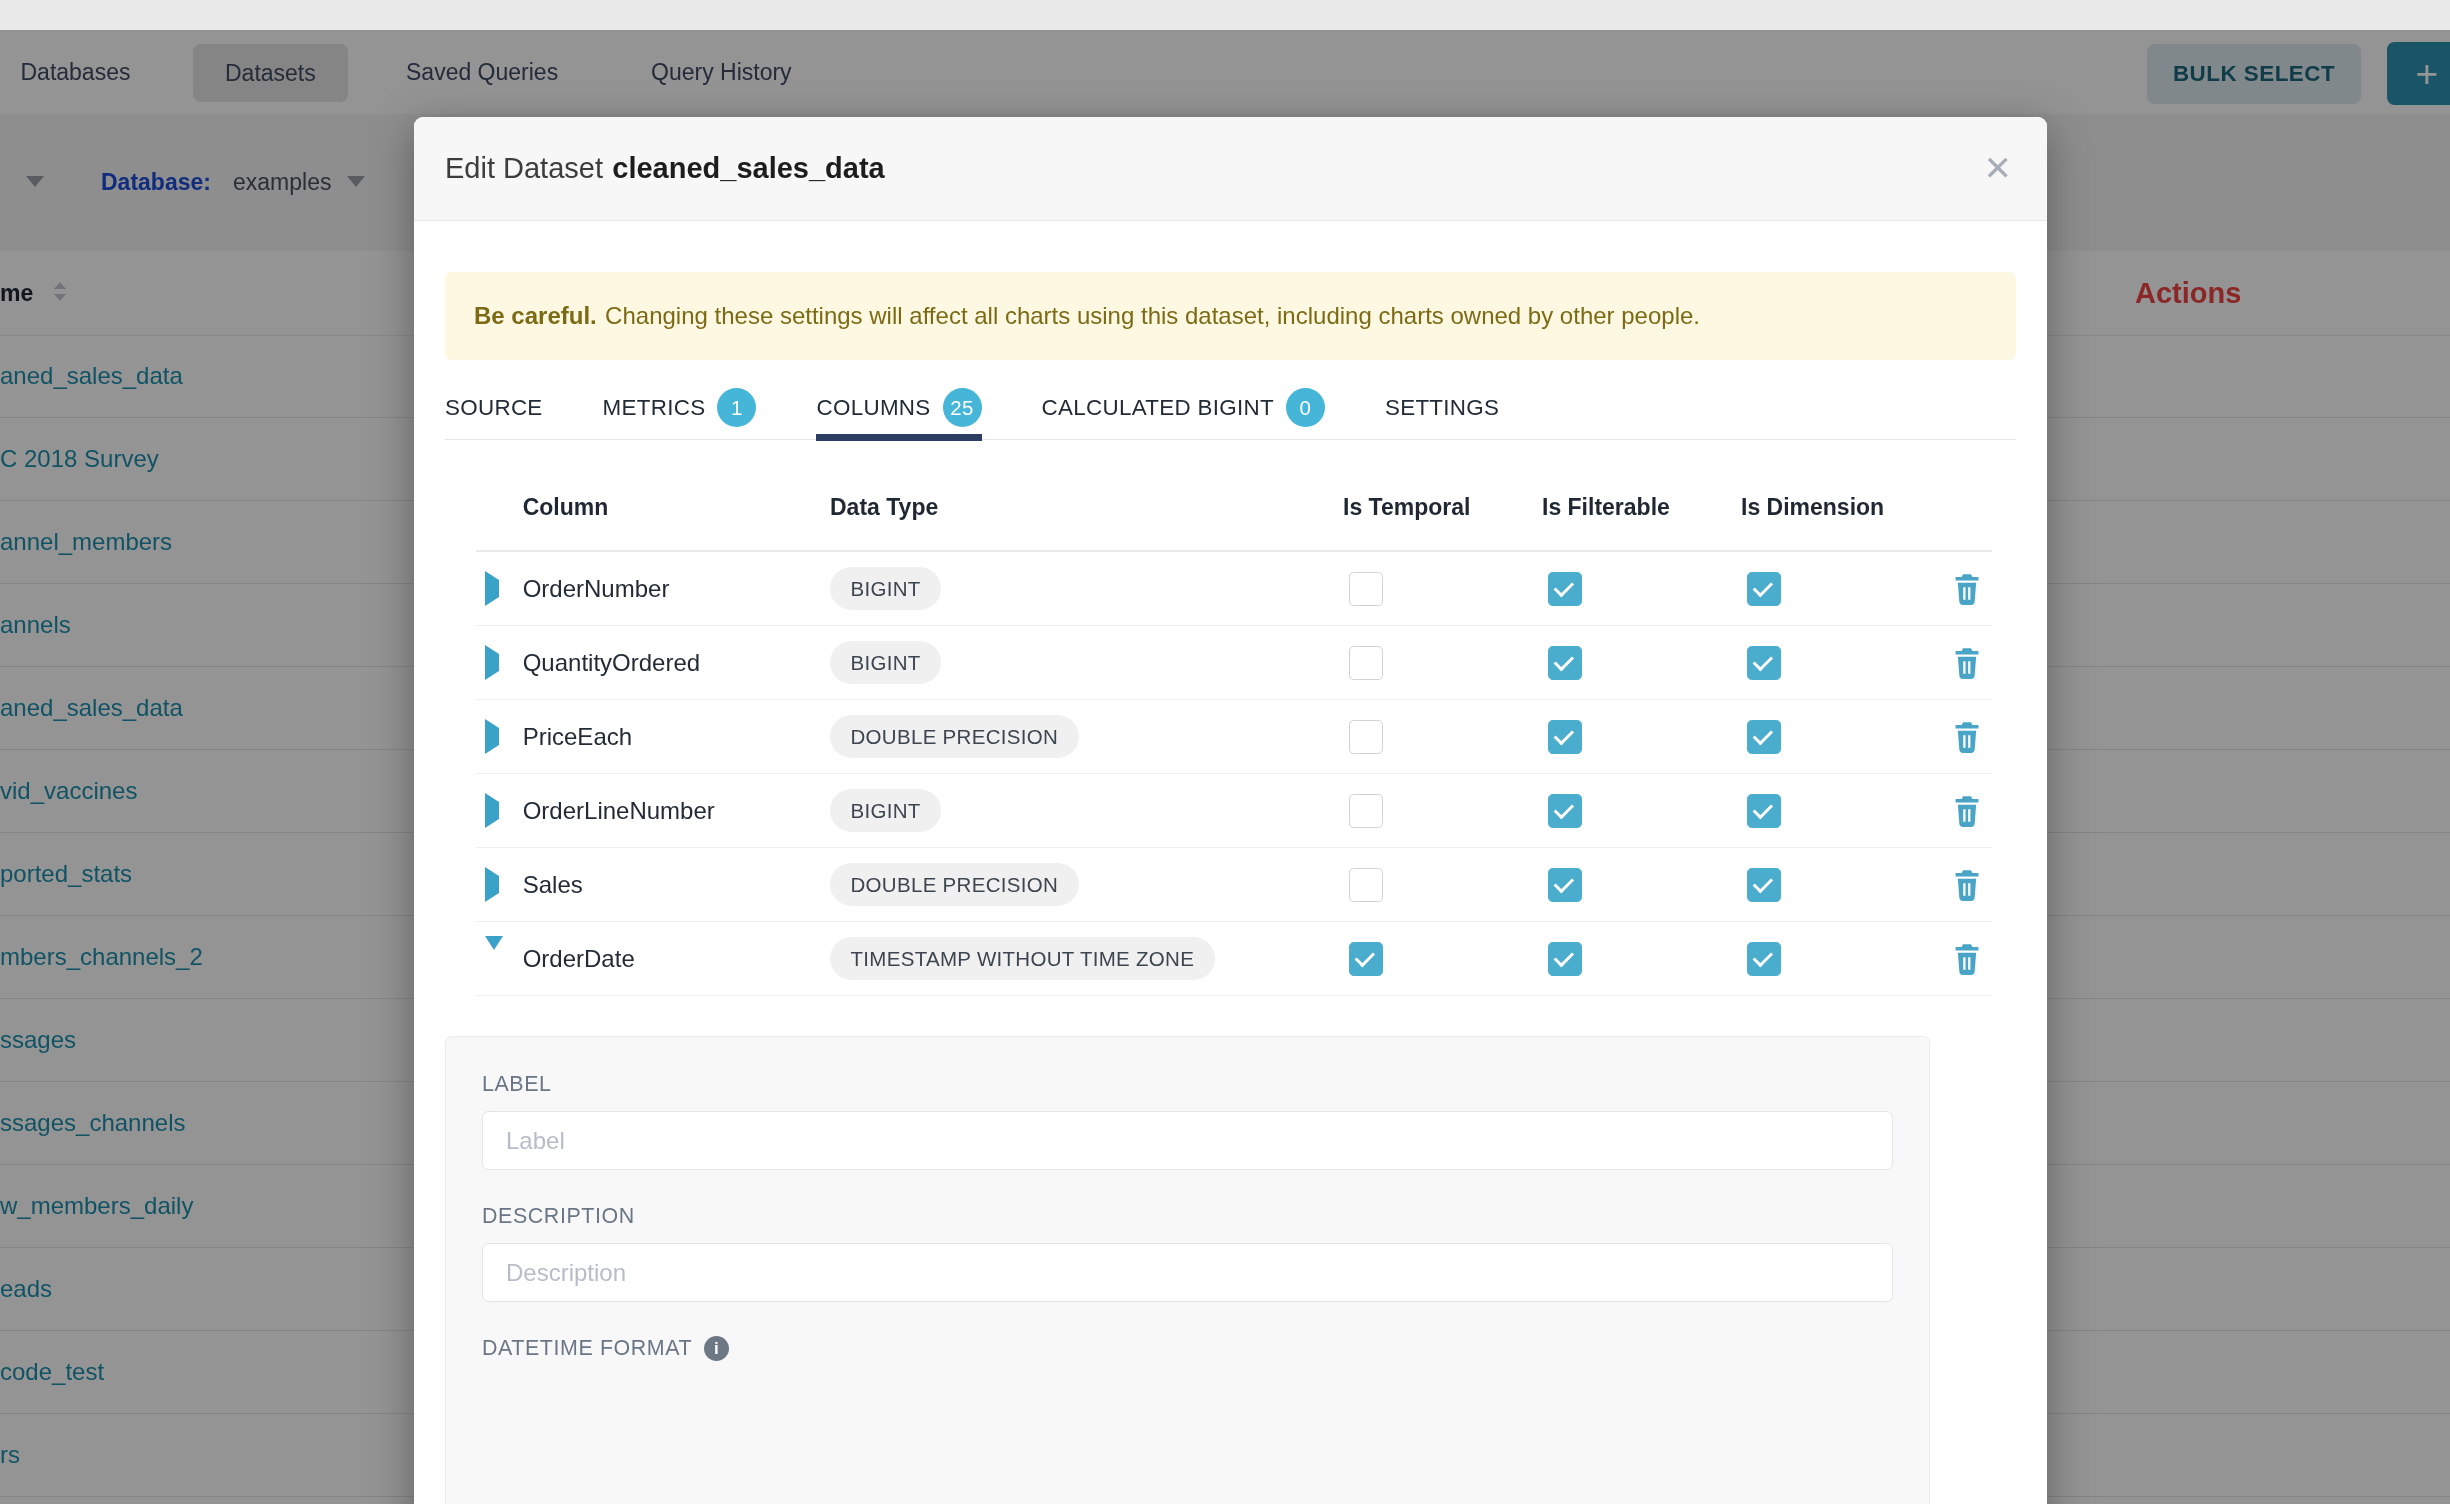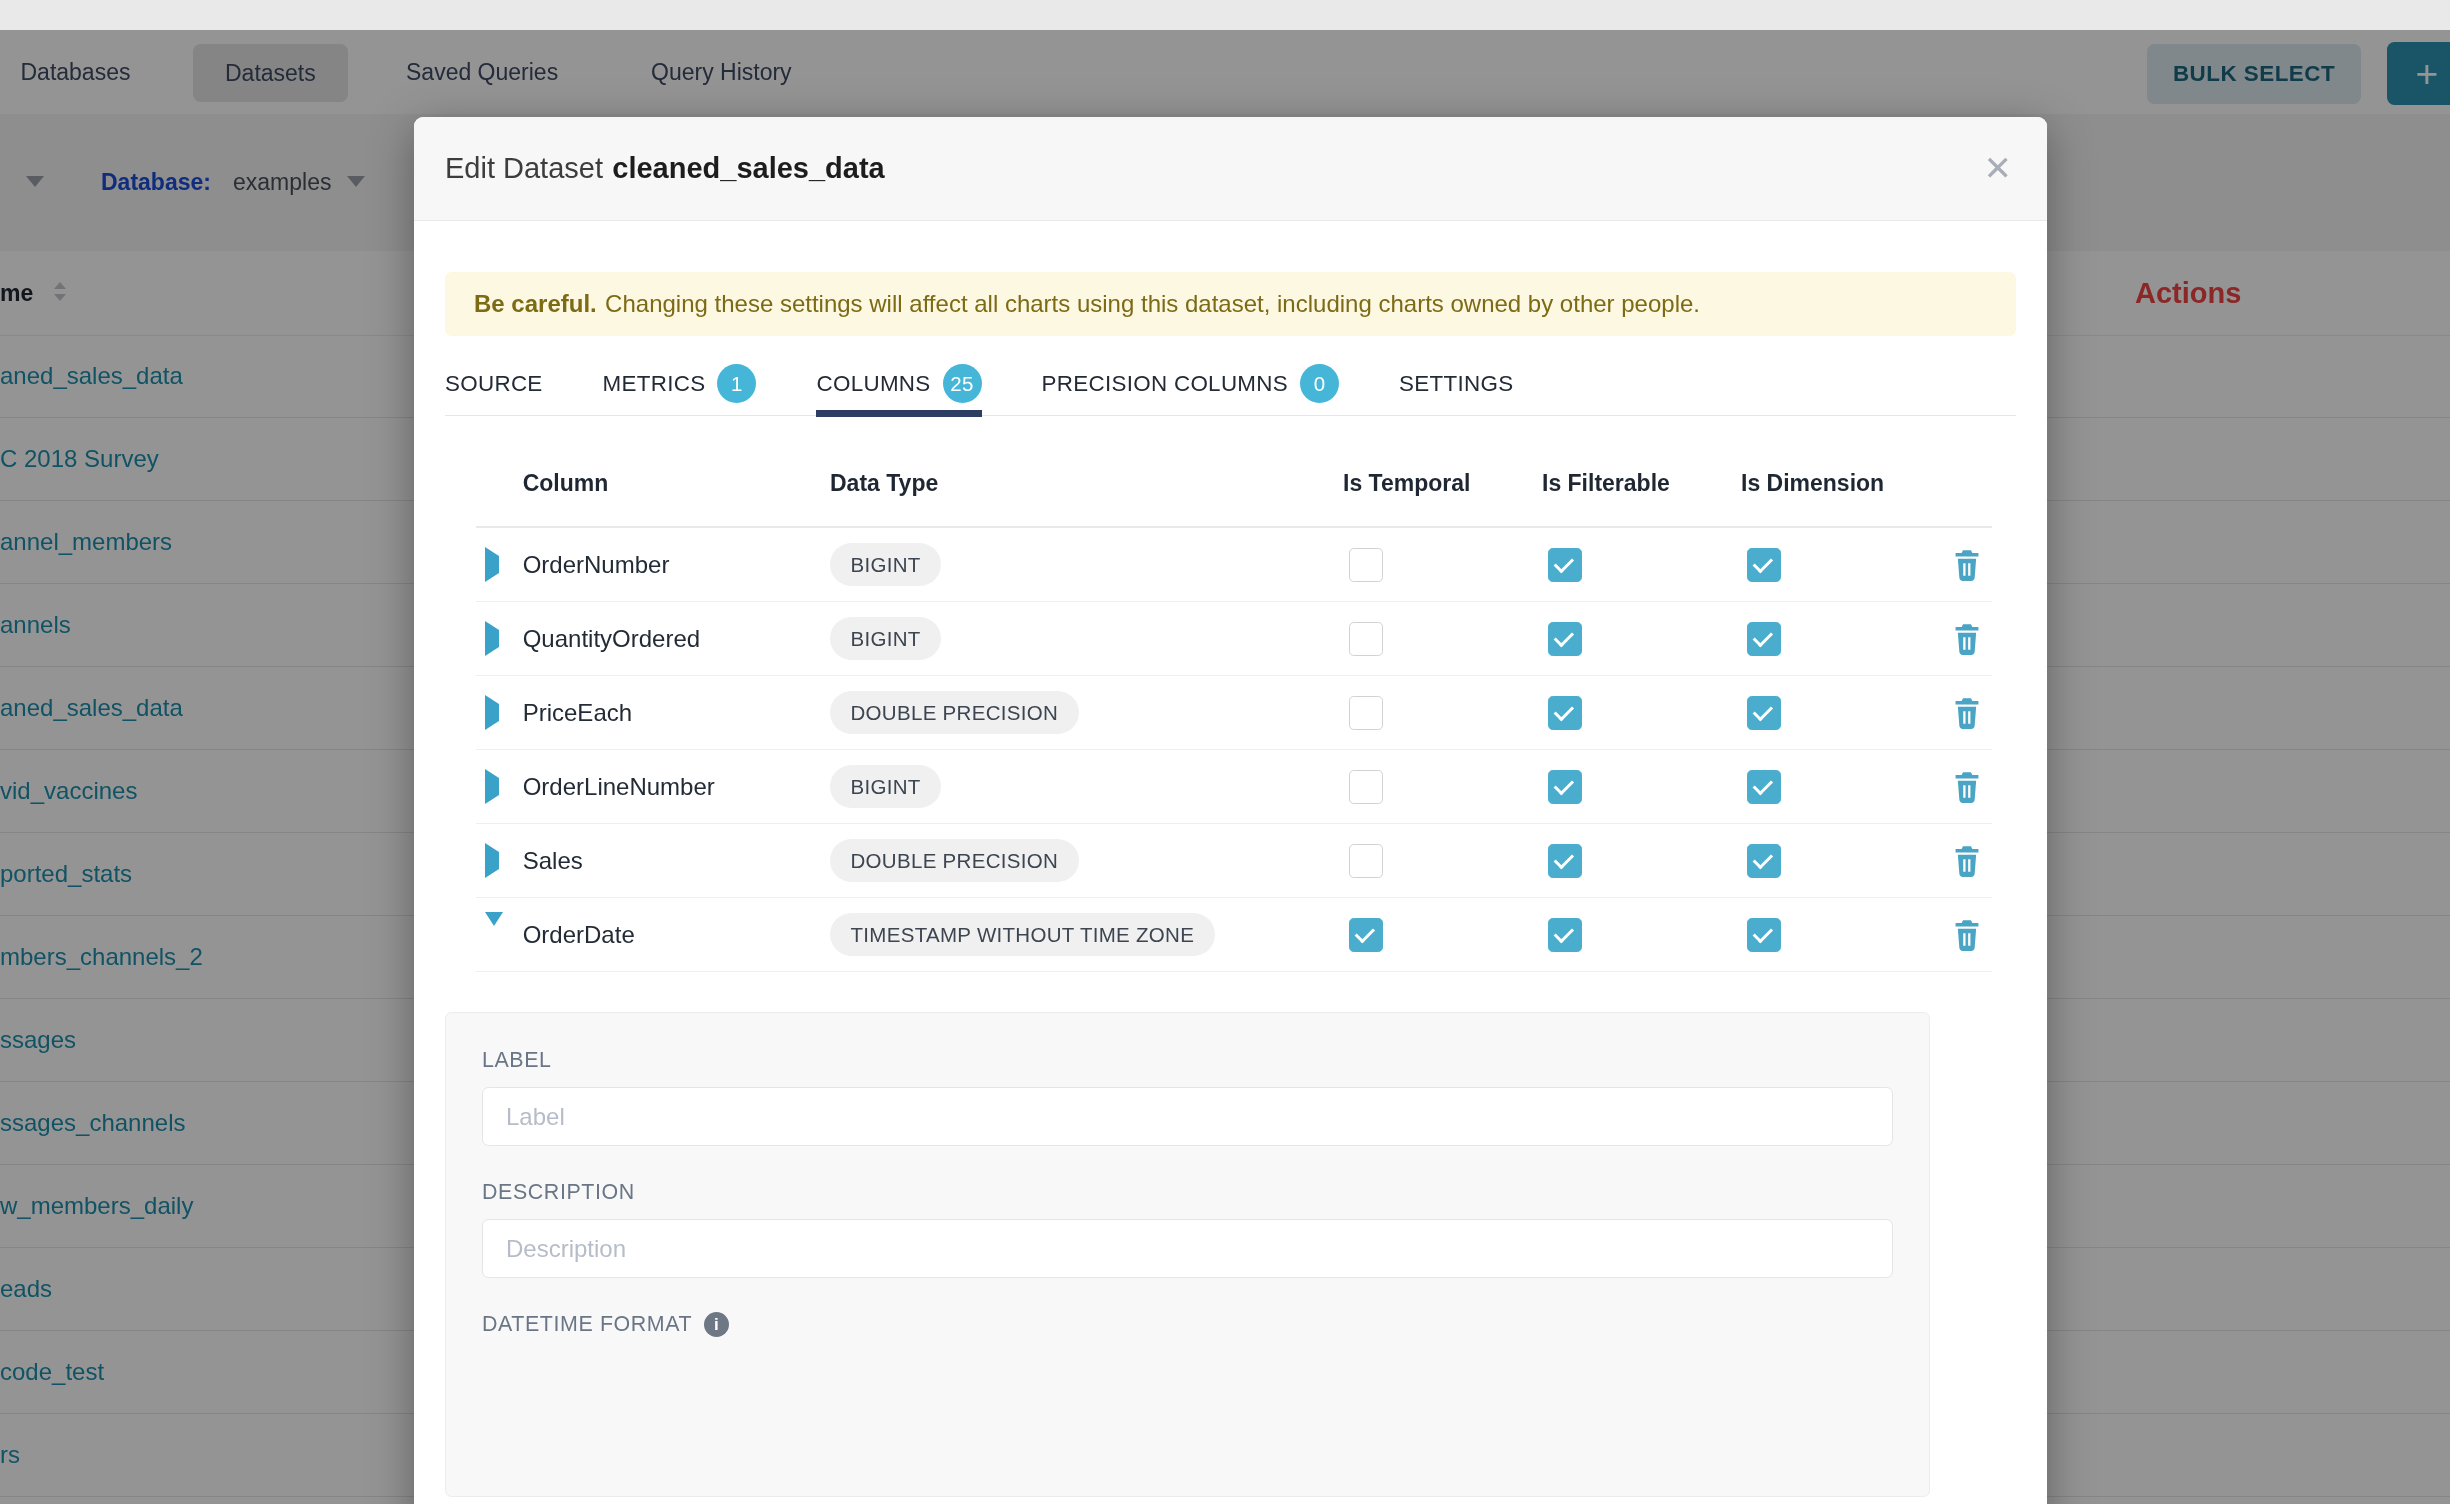--- a/index.html
+++ b/index.html
@@ -49,21 +49,21 @@
   .modal{position:absolute;left:414px;top:87px;width:1633px;height:1418px;background:#fff;
          border-radius:9.3px 9.3px 0 0;z-index:20;box-shadow:0 11.2px 45px rgba(0,0,0,.35);}
   .modal-header{position:relative;height:103px;background:#f7f7f8;border-radius:9.3px 9.3px 0 0;
                 border-bottom:1.9px solid #e9e9e9;display:flex;align-items:center;padding:0 31px;}
   .modal-title{font-size:29px;color:#3d3d3d;display:flex;align-items:baseline;}
   .modal-title .t-name{font-weight:700;color:#1d1d1d;margin-left:9.3px;}
   .modal-close{position:absolute;right:35px;top:50%;transform:translateY(-52%);
                font-size:34px;color:#a8adb7;cursor:default;line-height:1;}
   .modal-body{padding:0 31px;}
 
-  .banner{margin-top:51px;height:64px;background:#fcf8e2;border-radius:6.5px;display:flex;
+  .banner{margin-top:51px;height:88px;background:#fcf8e2;border-radius:6.5px;display:flex;
           align-items:center;padding:0 29px;font-size:24px;color:#7d6a15;}
   .banner b{font-weight:700;margin-right:8.4px;}
 
   .tabs{height:79px;border-bottom:1.9px solid #e6e6e6;display:flex;align-items:flex-end;}
   .tab{position:relative;display:flex;align-items:center;margin-right:60px;height:59px;
        font-size:22.4px;font-weight:500;letter-spacing:0.3px;color:#222b36;padding-bottom:1.9px;}
   .tab .badge{margin-left:12px;min-width:39px;height:39px;border-radius:19.6px;background:#45b6d8;
               color:#fff;font-size:20.5px;display:flex;align-items:center;justify-content:center;
               padding:0 3.7px;box-sizing:border-box;}
   .tab.active::after{content:"";position:absolute;left:0;right:0;bottom:-1.9px;height:6.5px;background:#2c3f63;}
@@ -213,21 +213,21 @@
         </div>
         <div class="tab">
           <span>METRICS</span>
           <span class="badge">1</span>
         </div>
         <div class="tab active">
           <span>COLUMNS</span>
           <span class="badge">25</span>
         </div>
         <div class="tab">
-          <span>PRECISION COLUMNS</span>
+          <span>CALCULATED BIGINT</span>
           <span class="badge">0</span>
         </div>
         <div class="tab">
           <span>SETTINGS</span>
         </div>
       </div>
 
       <div class="cols-table">
         <div class="crow head">
           <div></div>

